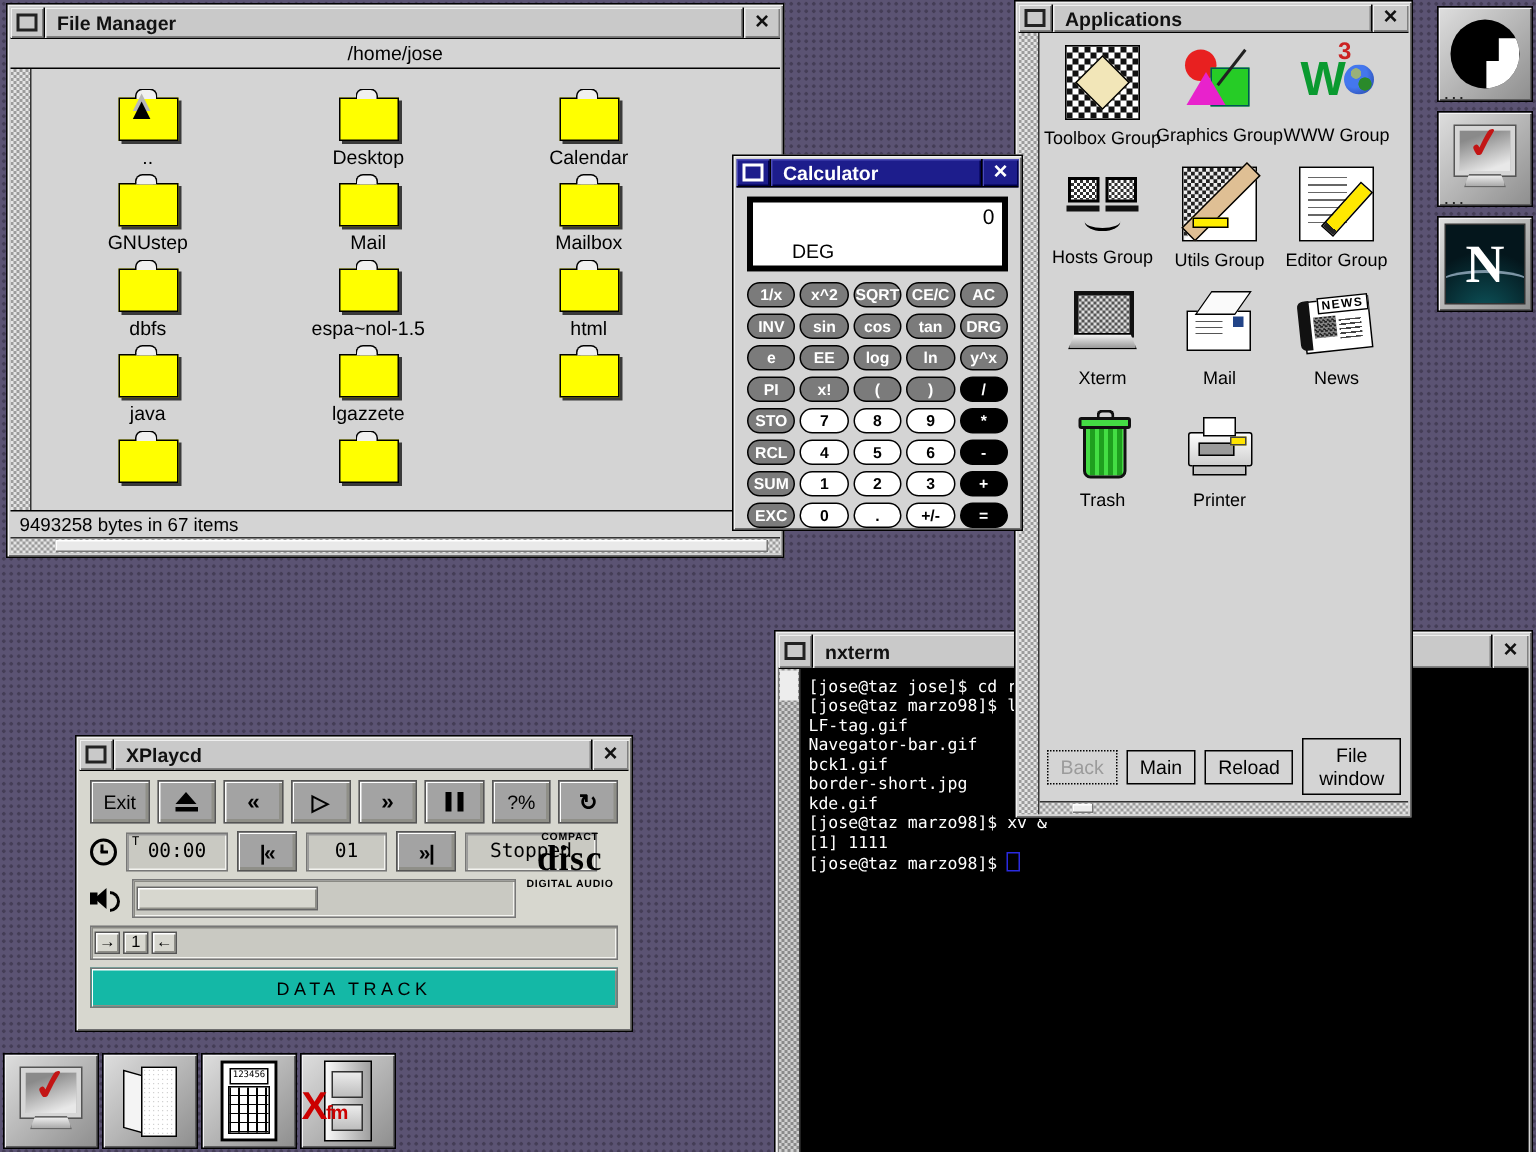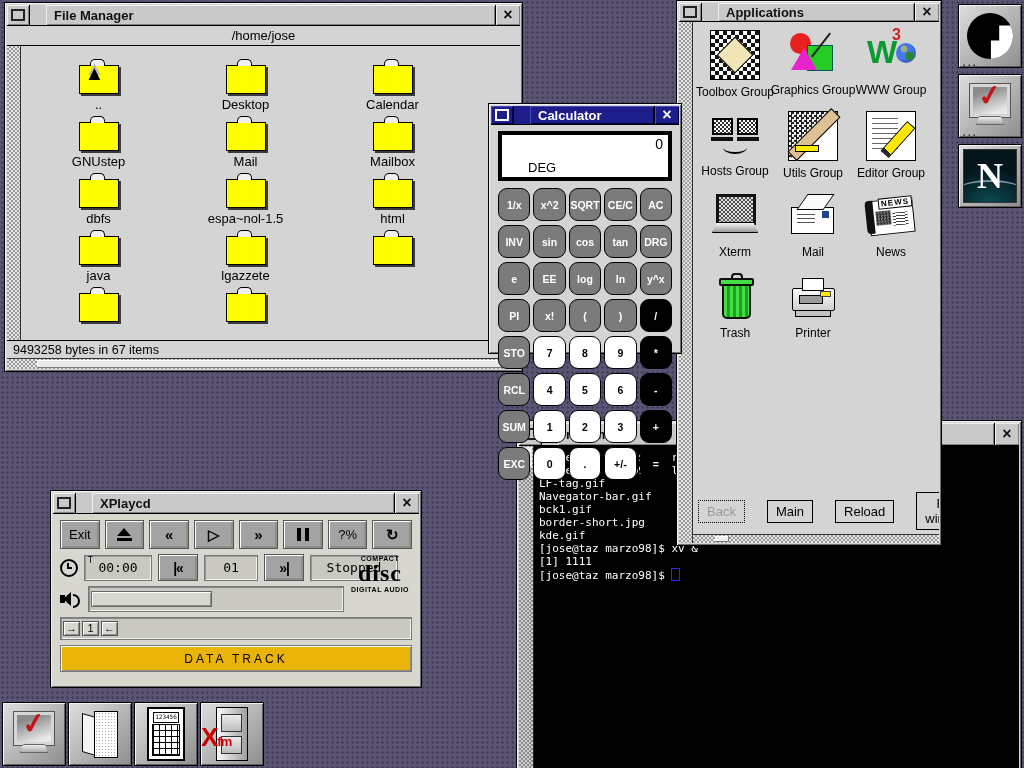--- a/index.html
+++ b/index.html
@@ -8,21 +8,21 @@
     background-image:radial-gradient(#443d56 1.1px,transparent 1.3px);background-size:5px 5px;}
 
   
   .window{position:absolute;background:#d4d4d4;border:1px solid #000;
     box-shadow:inset 1px 1px 0 #f2f2f2,inset -1px -1px 0 #6e6e6e;padding:2px;}
   .titlebar{display:flex;height:20px;border-bottom:1px solid #000;background:#c9c9c9;}
   .tb-btn{width:22px;display:flex;align-items:center;justify-content:center;border-right:1px solid #000;
     box-shadow:inset 1px 1px 0 #efefef,inset -1px -1px 0 #808080;cursor:pointer;}
   .tb-btn .sq{width:10px;height:8px;border:2px solid #222;background:transparent;}
   .tb-title{flex:1;display:flex;align-items:center;padding-left:8px;font-weight:bold;font-size:13px;color:#111;
-    box-shadow:inset 1px 1px 0 #efefef,inset -1px -1px 0 #808080;margin-left:16px;}
+    box-shadow:inset 1px 1px 0 #efefef,inset -1px -1px 0 #808080;}
   .tb-x{width:24px;display:flex;align-items:center;justify-content:center;border-left:1px solid #000;
     font-weight:bold;font-size:16px;color:#111;box-shadow:inset 1px 1px 0 #efefef,inset -1px -1px 0 #808080;cursor:pointer;}
   .active .titlebar{background:#1d1d8c;}
   .active .tb-title{color:#fff;box-shadow:inset 1px 1px 0 #4a4ab8,inset -1px -1px 0 #00004a;}
   .active .tb-btn{box-shadow:inset 1px 1px 0 #4a4ab8,inset -1px -1px 0 #00004a;}
   .active .tb-btn .sq{border-color:#fff;}
   .active .tb-x{color:#fff;box-shadow:inset 1px 1px 0 #4a4ab8,inset -1px -1px 0 #00004a;}
 
   .checker-v{background:repeating-conic-gradient(#9c9c9c 0 25%,#e4e4e4 0 50%) 0 0/4px 4px;}
 
@@ -49,37 +49,37 @@
   .hthumb{position:absolute;top:1px;bottom:1px;left:30px;right:8px;background:#e9e9e9;
     box-shadow:inset -1px -1px 0 #777,inset 1px 1px 0 #fff;}
 
   
   #calc{left:488px;top:103px;width:188px;height:245px;z-index:50;display:flex;flex-direction:column;}
   .calc-body{flex:1;padding:6px 7px;}
   .calc-display{height:42px;border:4px solid #000;background:#fff;position:relative;margin-bottom:7px;}
   .calc-value{position:absolute;right:5px;top:1px;font-size:14px;}
   .calc-mode{position:absolute;left:26px;bottom:2px;font-size:13px;}
   .calc-grid{display:grid;grid-template-columns:repeat(5,1fr);gap:4px 3px;}
-  .cbtn{height:33px;border:1.5px solid #000;border-radius:9px;font-size:10.5px;font-weight:bold;
+  .cbtn{height:17px;border:1.5px solid #000;border-radius:9px;font-size:10.5px;font-weight:bold;
     font-family:"Liberation Sans",sans-serif;padding:0;line-height:14px;cursor:pointer;}
   .cbtn.fn{background:#7b7b7b;color:#fff;}
   .cbtn.num{background:#fff;color:#000;}
   .cbtn.op{background:#000;color:#fff;}
 
   
   #apps{left:676px;top:0;width:260px;height:540px;z-index:40;display:flex;flex-direction:column;}
   #apps .titlebar{height:18px;}
   .apps-body{flex:1;display:flex;overflow:hidden;}
   .apps-content{flex:1;display:flex;flex-direction:column;overflow:hidden;}
   .app-grid{display:grid;grid-template-columns:repeat(3,78px);grid-auto-rows:81px;padding-top:8px;padding-left:3px;}
   .app-item{display:flex;flex-direction:column;align-items:center;}
   .ai{width:48px;height:48px;position:relative;}
   .ai i,.ic i{display:none;position:absolute;}
   .app-label{font-size:12px;margin-top:5px;white-space:nowrap;}
-  .app-footer{margin-top:auto;display:flex;gap:22px;padding:4px 5px;align-items:center;}
+  .app-footer{margin-top:auto;display:flex;gap:6px;padding:4px 5px;align-items:center;}
   .app-btn{font-size:13px;font-family:"Liberation Sans",sans-serif;background:#d4d4d4;border:1px solid #000;
     padding:3px 8px;cursor:pointer;}
   .app-btn.disabled{color:#9b9b9b;border-style:dotted;}
   .apps-hscroll{height:8px;border-top:1px solid #333;position:relative;}
   .apps-hthumb{position:absolute;top:1px;bottom:1px;left:22px;width:14px;background:#eee;
     box-shadow:inset -1px -1px 0 #777,inset 1px 1px 0 #fff;}
 
   
   .ai.toolbox{background:repeating-conic-gradient(#111 0 25%,#fff 0 50%) 0 0/8px 8px;border:1px solid #000;}
   .ai.toolbox::after{content:'';position:absolute;left:11px;top:11px;width:24px;height:24px;background:#f2e6b8;
@@ -194,21 +194,21 @@
     border-radius:0 8px 8px 0;}
   .vol-track{flex:1;height:24px;background:#c9c9c2;box-shadow:inset 1px 1px 0 #8a8a84,inset -1px -1px 0 #f4f4f0;
     border:1px solid #777;position:relative;cursor:pointer;}
   .vol-thumb{position:absolute;left:2px;top:4px;width:47%;height:14px;background:#d7d7cf;
     box-shadow:inset 1px 1px 0 #fff,inset -1px -1px 0 #8f8f88;border:1px solid #666;}
   .xp-row4{height:21px;background:#c9c9c2;border:1px solid #777;
     box-shadow:inset 1px 1px 0 #8a8a84,inset -1px -1px 0 #f4f4f0;display:flex;align-items:center;gap:2px;padding:0 2px;}
   .mini-btn{width:17px;height:15px;background:#d7d7cf;border:1px solid #555;
     box-shadow:inset 1px 1px 0 #fff,inset -1px -1px 0 #8f8f88;font-size:11px;line-height:13px;text-align:center;
     padding:0;cursor:pointer;font-family:"Liberation Sans",sans-serif;}
-  .xp-datatrack{height:25px;background:#eab308;border:1px solid #777;
+  .xp-datatrack{height:25px;background:#14b8a6;border:1px solid #777;
     box-shadow:inset 1px 1px 0 #fff,inset -1px -1px 0 #8f8f88;display:flex;align-items:center;justify-content:center;
     font-size:12px;letter-spacing:3px;cursor:pointer;}
 
   
   .dock{position:absolute;display:flex;z-index:60;}
   #dock-right{top:4px;right:2px;flex-direction:column;gap:6px;}
   #dock-bottom{left:2px;bottom:2px;gap:2px;}
   .tile{width:62px;height:62px;background:linear-gradient(135deg,#dedede,#8e8e8e);border:1px solid #000;
     box-shadow:inset 1px 1px 0 #f4f4f4,inset -1px -1px 0 #5e5e5e;display:flex;align-items:center;justify-content:center;
     position:relative;cursor:pointer;}

